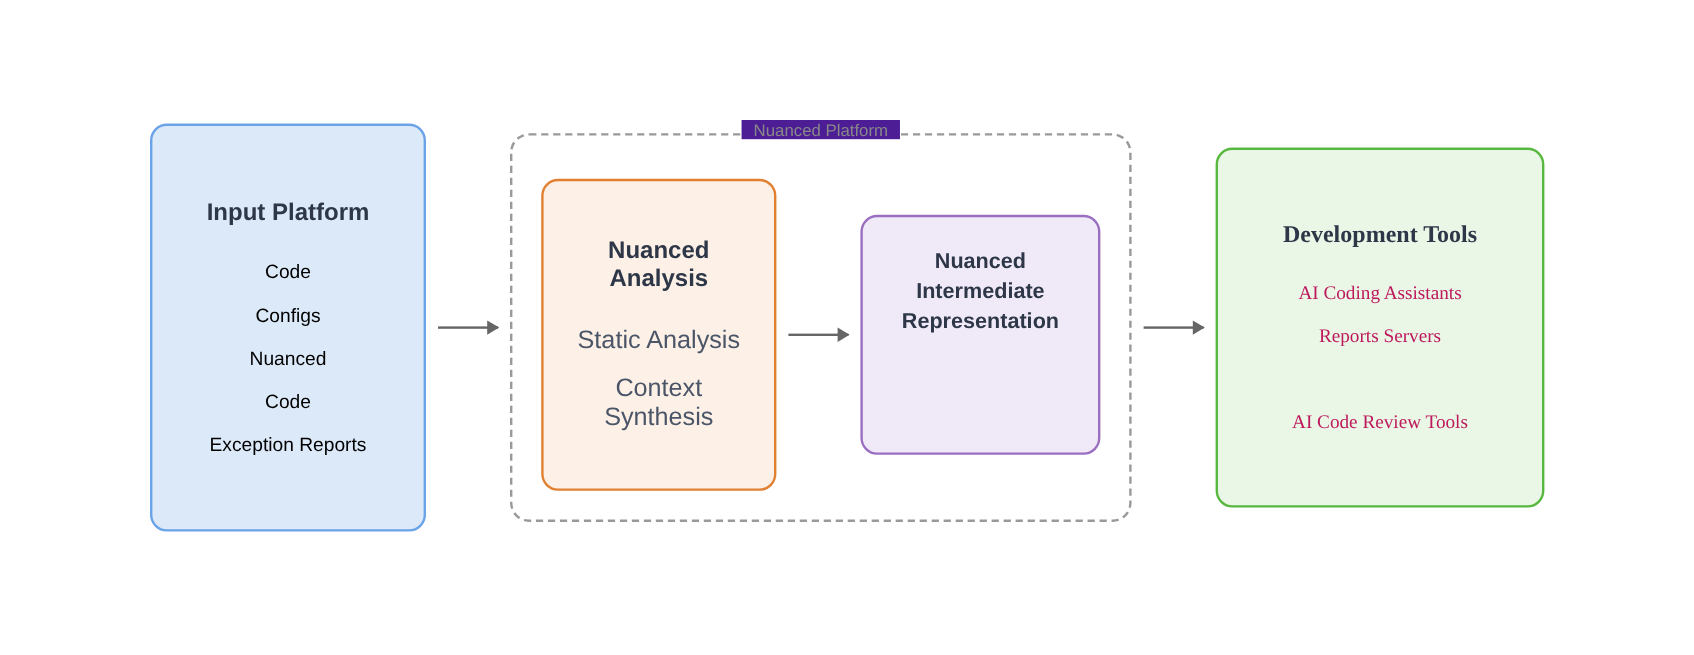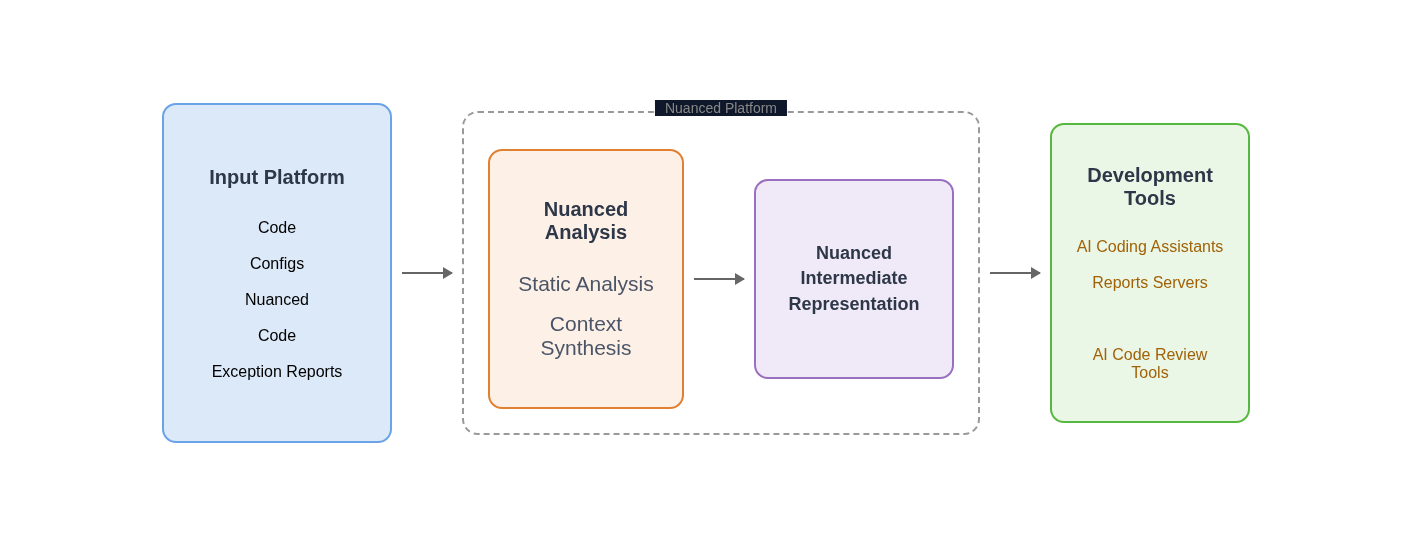--- a/index.html
+++ b/index.html
@@ -90,21 +90,21 @@
       padding: 36px 24px 24px 24px;
       display: flex;
       align-items: center;
       flex-shrink: 0;
     }
     .nuanced-platform-label {
       position: absolute;
       top: -13px;
       left: 50%;
       transform: translateX(-50%);
-      background: #0f172a;
+      background: #4c1d95;
       padding: 0 10px;
       font-size: 14px;
       color: #888;
       white-space: nowrap;
     }
 
     
     .nuanced-analysis-box {
       border: 2.5px solid #e08030;
       border-radius: 14px;
@@ -139,56 +139,57 @@
     
     .nir-box {
       border: 2.5px solid #9b6fc0;
       border-radius: 14px;
       background: #f0eaf8;
       width: 200px;
       min-height: 200px;
       display: flex;
       flex-direction: column;
       align-items: center;
-      justify-content: center;
+      justify-content: flex-start;
       padding: 24px 20px;
       flex-shrink: 0;
     }
     .nir-box .box-title {
       font-size: 18px;
       font-weight: 700;
       color: #2d3748;
       text-align: center;
       line-height: 1.4;
     }
 
     
     .dev-tools-box {
       border: 2.5px solid #56b83e;
       border-radius: 14px;
       background: #eaf7e6;
-      width: 200px;
+      width: 274px;
       min-height: 300px;
       display: flex;
       flex-direction: column;
       align-items: center;
       justify-content: center;
       padding: 30px 20px;
       flex-shrink: 0;
+      font-family: Liberation Serif, serif;
     }
     .dev-tools-box .box-title {
       font-size: 20px;
       font-weight: 700;
       color: #2d3748;
       margin-bottom: 28px;
       text-align: center;
     }
     .dev-tools-box .item {
       font-size: 16px;
-      color: #a16207;
+      color: #be185d;
       margin-bottom: 18px;
       text-align: center;
     }
     .dev-tools-box .item:last-child {
       margin-bottom: 0;
       margin-top: 36px;
     }
   </style>
 </head>
 <body>

